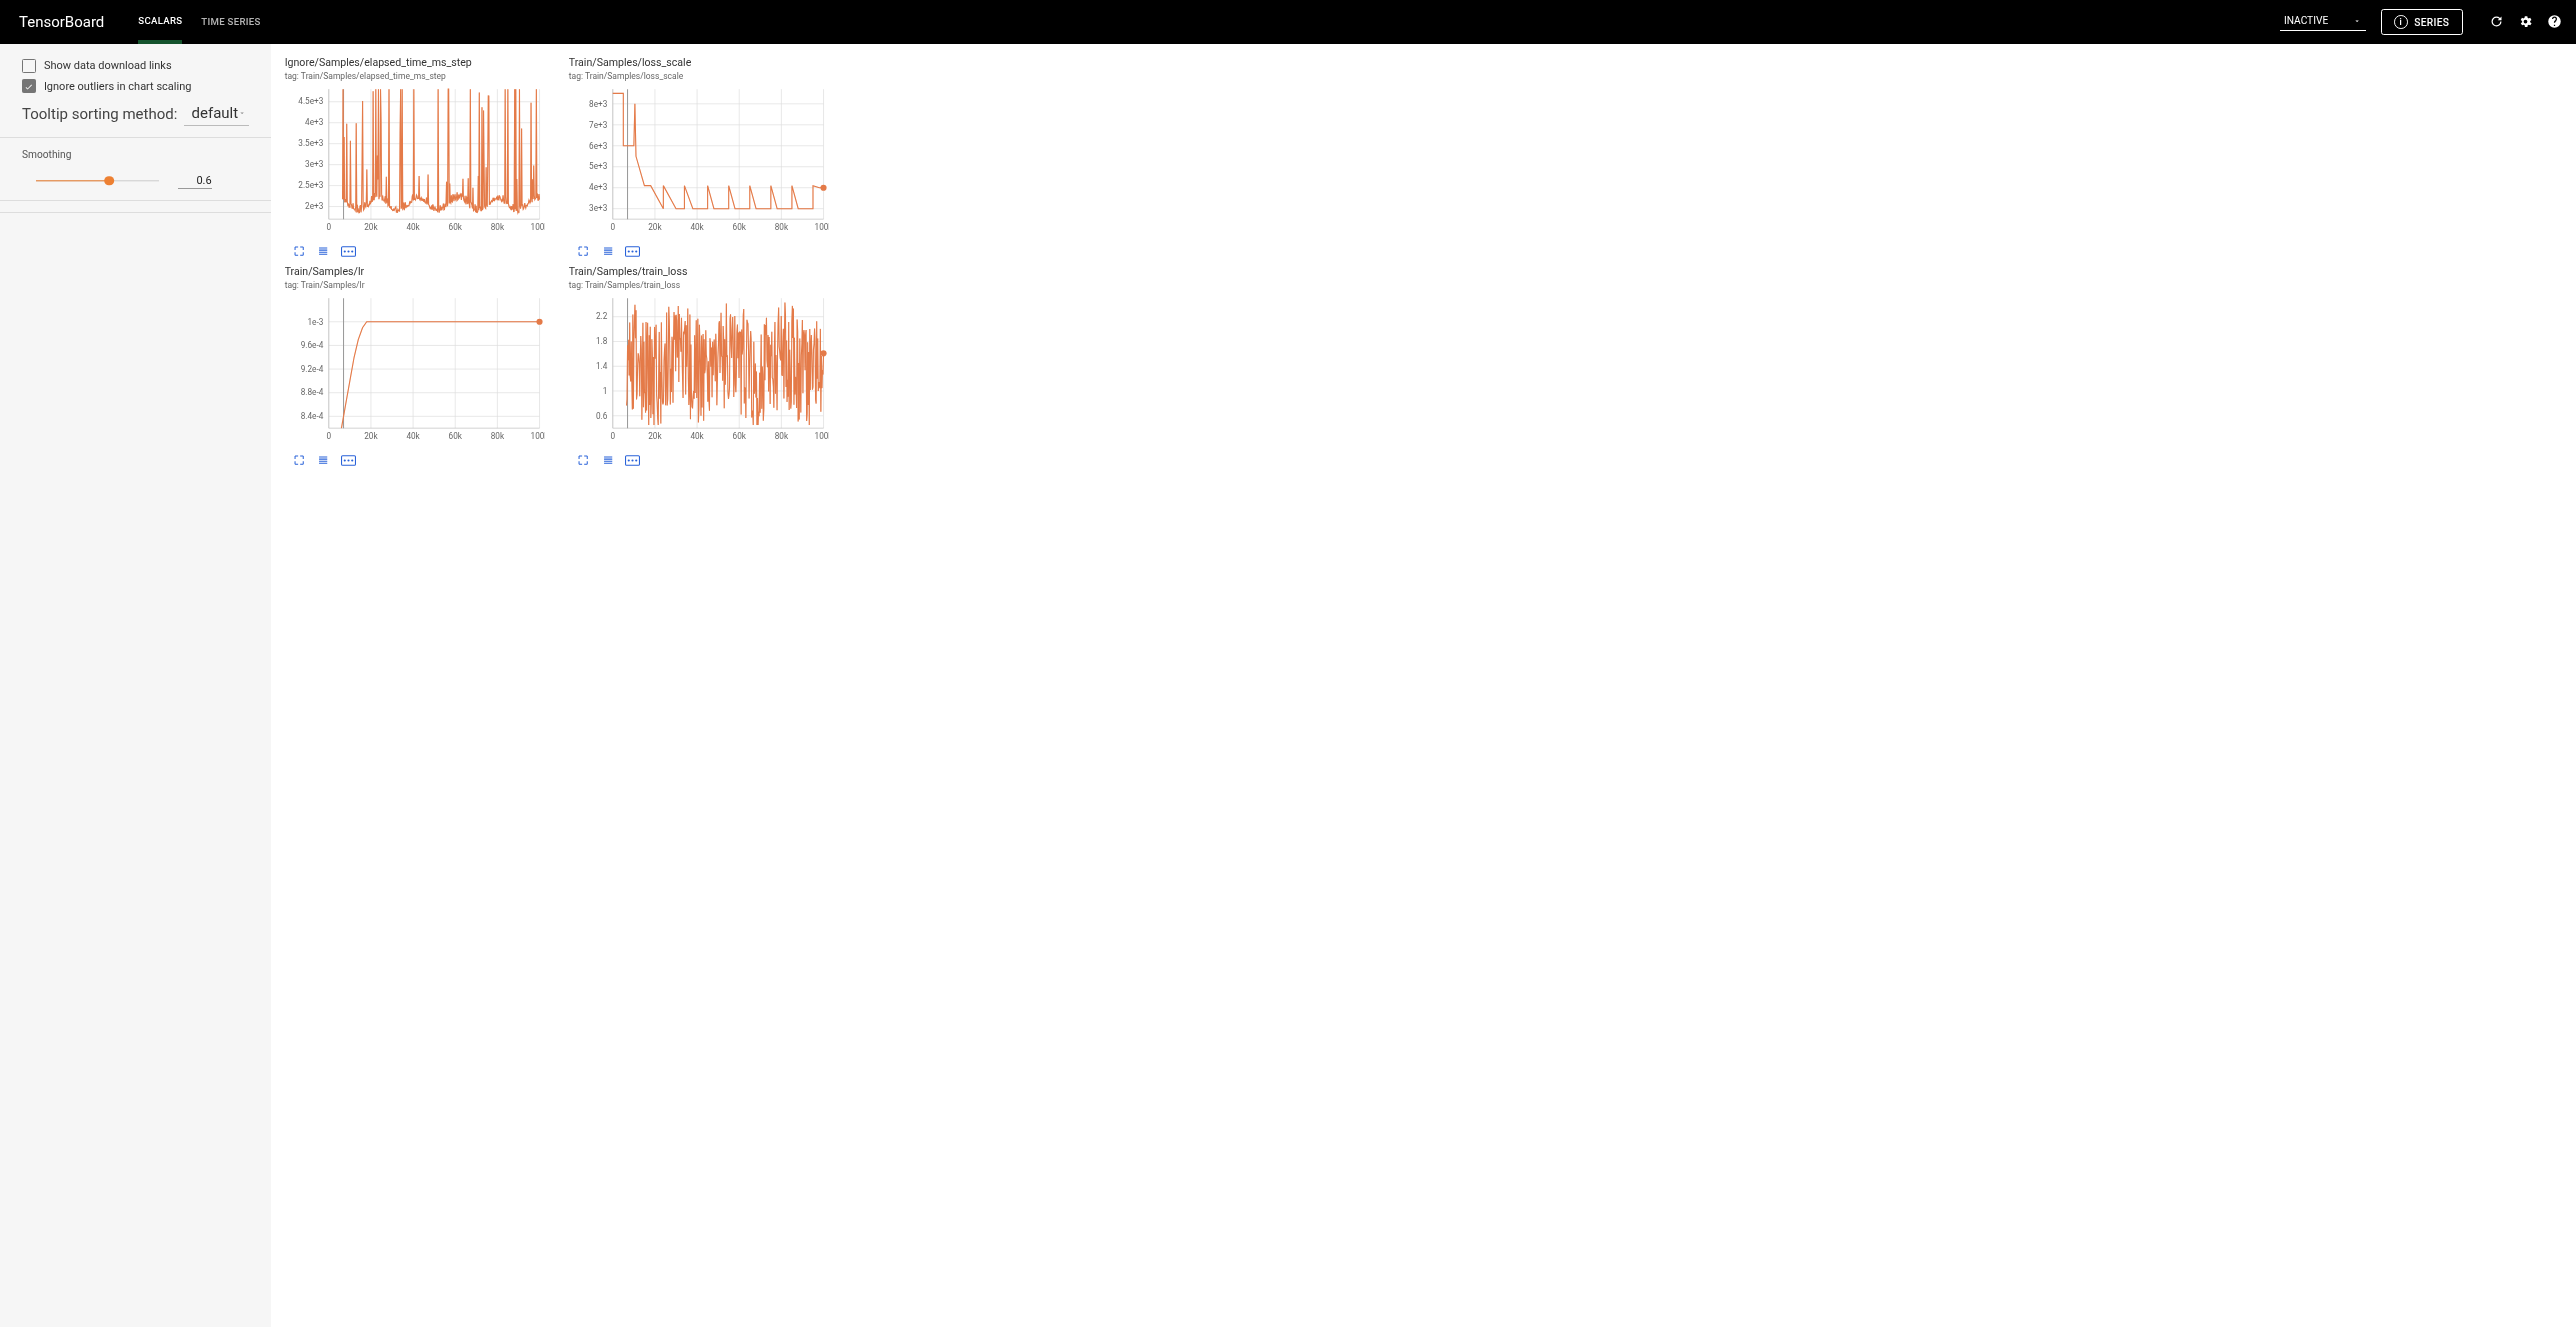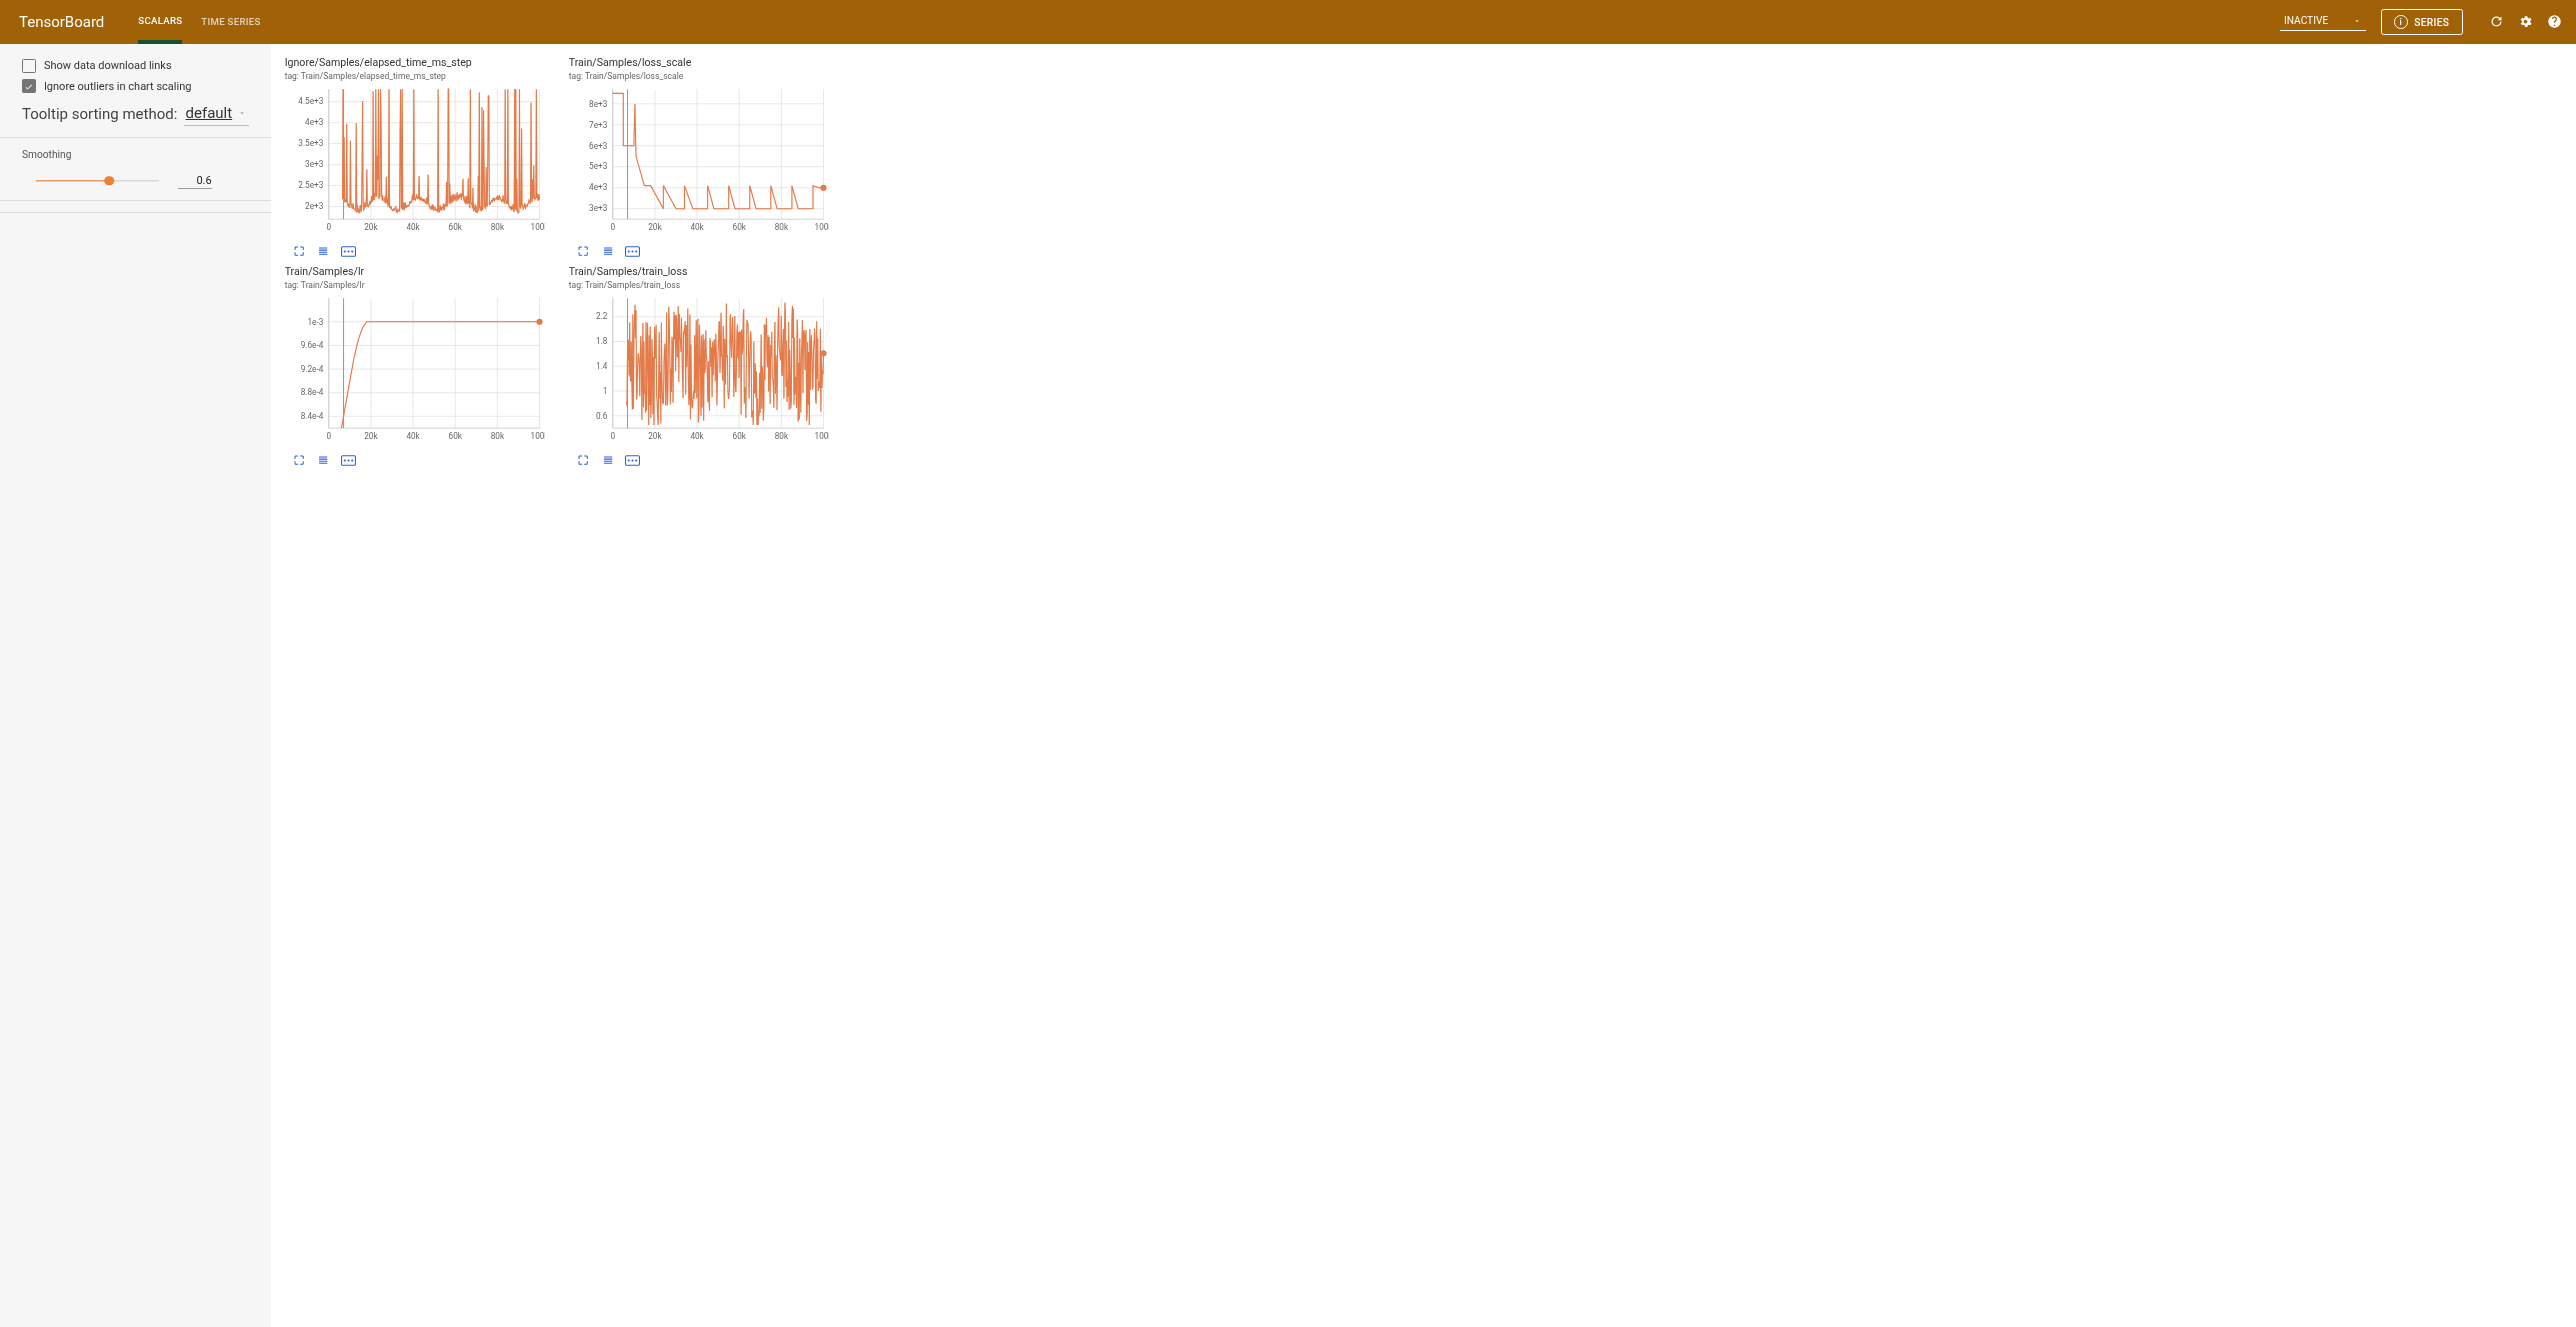--- a/index.html
+++ b/index.html
@@ -3,21 +3,21 @@
 <meta charset="utf-8">
 <style>
 * { box-sizing: border-box; margin: 0; padding: 0; }
 body {
   font-family: Roboto, "Helvetica Neue", Arial, sans-serif;
   background: #fff;
   color: #212121;
   font-size: 9.6px;
 }
 .header {
-  background: #a16207;
+  background: #000000;
   color: #fff;
   height: 44px;
   display: flex;
   align-items: center;
   padding: 0 13.7px 0 19px;
 }
 .logo {
   font-size: 15px;
   font-weight: 400;
   margin-right: 34px;
@@ -74,23 +74,22 @@
 .cb-box {
   width: 13.7px; height: 13.7px; border: 1.4px solid #757575; border-radius: 1.4px;
   display: flex; align-items: center; justify-content: center;
 }
 .cb-box.checked { background: #757575; border-color:#757575;}
 .cb-box.checked svg { fill: #fff; }
 .cb-box.orange.checked { background:#ed8032; border-color:#ed8032;}
 .select-row { display: flex; align-items: center; gap: 6.8px; margin-top: 9.6px; font-size: 15px; color:#444;}
 .select-ctl {
   border-bottom: 0.7px solid #bbb; padding: 1.4px 2.7px 2.7px 1.4px; flex:1;
-  display:flex; justify-content:space-between; align-items:center; color:#333;
+  display:flex; justify-content:flex-end; align-items:center; color:#333;
   cursor:pointer;
-  text-decoration:underline;
 }
 .section-label { font-size: 10.2px; color: #555; margin-bottom: 12.3px;}
 .slider-row { display: flex; align-items: center; gap: 19px; padding-left: 13.7px;}
 .slider { position: relative; width: 123px; height: 2.7px; }
 .slider-track { position:absolute; top:50%; transform:translateY(-50%); height:1.4px; width:100%; background:#ccc;}
 .slider-fill { position:absolute; top:50%; transform:translateY(-50%); height:1.4px; background:#ed8032;}
 .slider-thumb { position:absolute; top:50%; transform:translate(-50%,-50%); width:9.6px; height:9.6px; border-radius:50%; background:#ed8032; cursor:grab;}
 .slider-value { border-bottom:0.7px solid #999; padding:1.4px 0; width:34px; text-align:right; font-size:11px;}
 .btn-group { display:flex; gap:8.2px; }
 .axis-btn {

